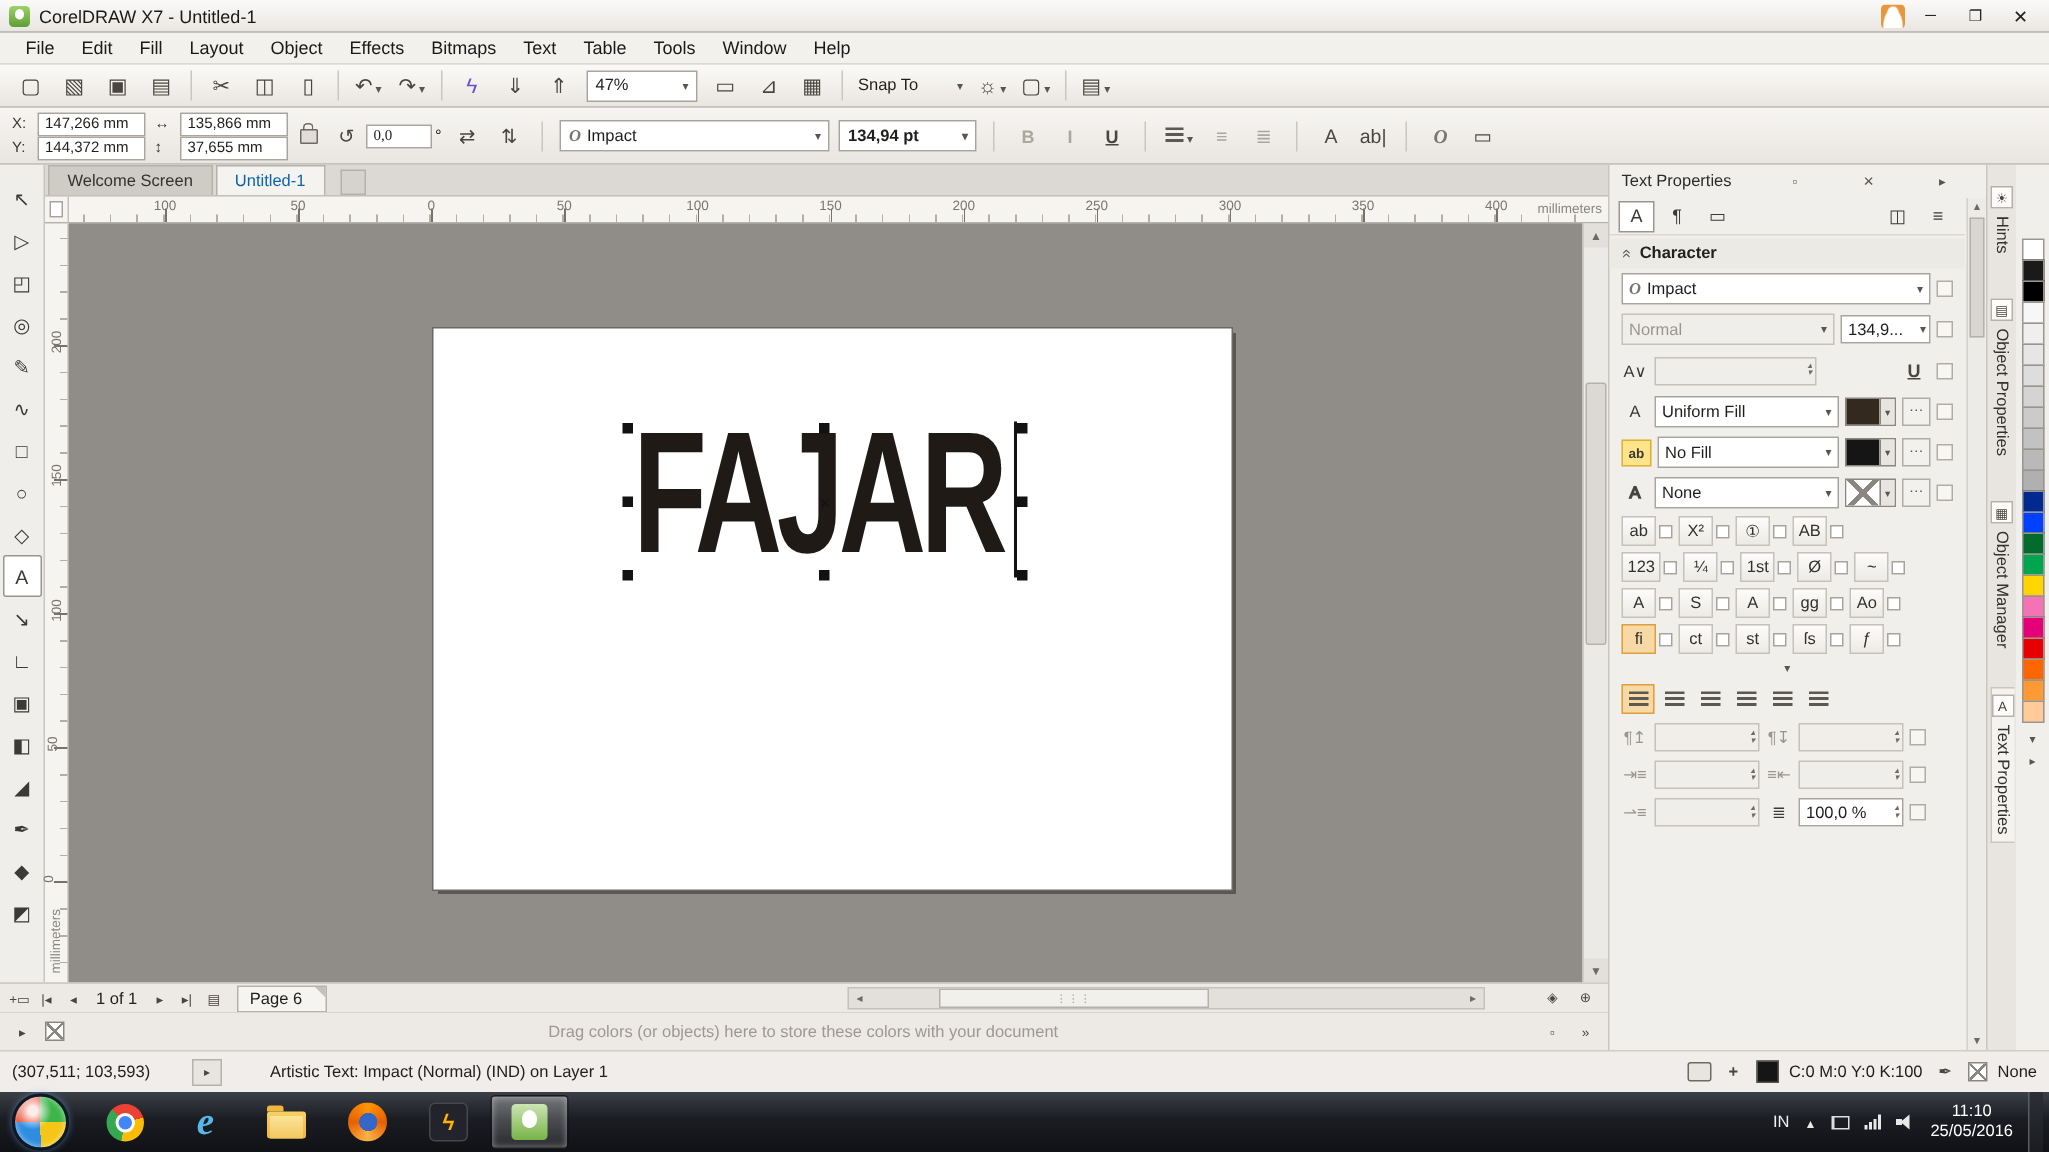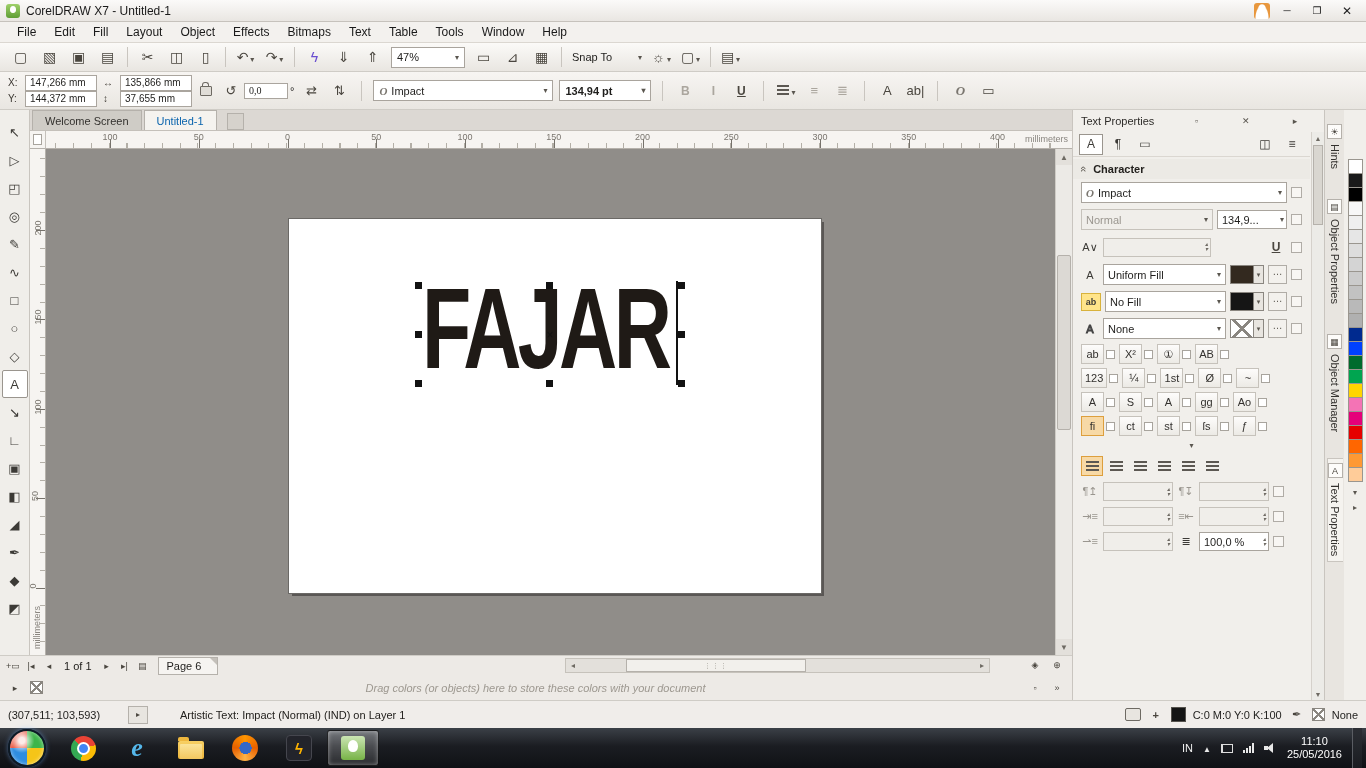--- a/index.html
+++ b/index.html
@@ -176,21 +176,21 @@
   .hscroll .arr.l{left:0;} .hscroll .arr.r{right:0;}
   .hscroll .thumb{position:absolute;left:60px;top:0;width:180px;height:13px;background:#f2f0ec;border:1px solid #b5b1ab;box-sizing:border-box;display:flex;align-items:center;justify-content:center;font-size:7px;color:#9a968f;letter-spacing:1px;}
   .hscroll .thumb::before{content:"⋮⋮⋮";}
   .pb-right{position:absolute;right:6px;top:1px;display:flex;gap:4px;}
 
   .hintbar{position:absolute;left:0;top:675px;width:1072px;height:25px;background:#edeae6;display:flex;align-items:center;
            padding:0 8px;box-sizing:border-box;gap:8px;}
   .hint-ic{width:14px;height:14px;display:flex;align-items:center;justify-content:center;font-size:9px;color:#4a463f;}
   .hint-ic.arrow::before{content:"▸";}
   .hint-swatch{width:13px;height:13px;border:1px solid #8a8680;box-sizing:border-box;}
-  .hint-text{flex:1;text-align:center;color:#9d9890;font-style:italic;font-size:11px;}
+  .hint-text{flex:1;text-align:center;color:#9d9890;font-size:11px;}
   .hint-ic.box::before{content:"▫";} .hint-ic.more::before{content:"»";}
 
   .statusbar{position:absolute;left:0;top:700px;width:100%;height:28px;background:#f0edea;border-top:1px solid #cfccc6;
              display:flex;align-items:center;padding:0 8px;box-sizing:border-box;font-size:11px;gap:8px;}
   .coords{min-width:112px;}
   .sb-btn{width:18px;height:16px;border:1px solid #b5b1ab;background:#e8e5e0;display:flex;align-items:center;justify-content:center;font-size:8px;color:#4a463f;}
   .sb-btn::before{content:"▸";}
   .obj-info{margin-left:24px;color:#23211e;}
   .sb-right{margin-left:auto;display:flex;align-items:center;gap:7px;}
   .sb-ic{width:16px;height:14px;display:flex;align-items:center;justify-content:center;font-size:11px;color:#4a463f;}
@@ -551,21 +551,21 @@
       <span>Impact</span>
       <span class="caret"></span>
     </span>
     <span class="mini"></span>
   </div>
   <div class="prow">
     <span class="combo2 dis" style="flex:1.5;">
       <span>Normal</span>
       <span class="caret"></span>
     </span>
-    <span class="spin" style="width:70px;">
+    <span class="spin" style="width:60px;">
       <span>134,9...</span>
       <span class="caret" style="margin-left:auto;font-size:8px;color:#5a564f;">▾</span>
     </span>
     <span class="mini"></span>
   </div>
   <div class="prow">
     <span class="row-ico">A∨</span>
     <span class="spin dis" style="width:108px;">
         <i class="ud"></i>
       </span>

